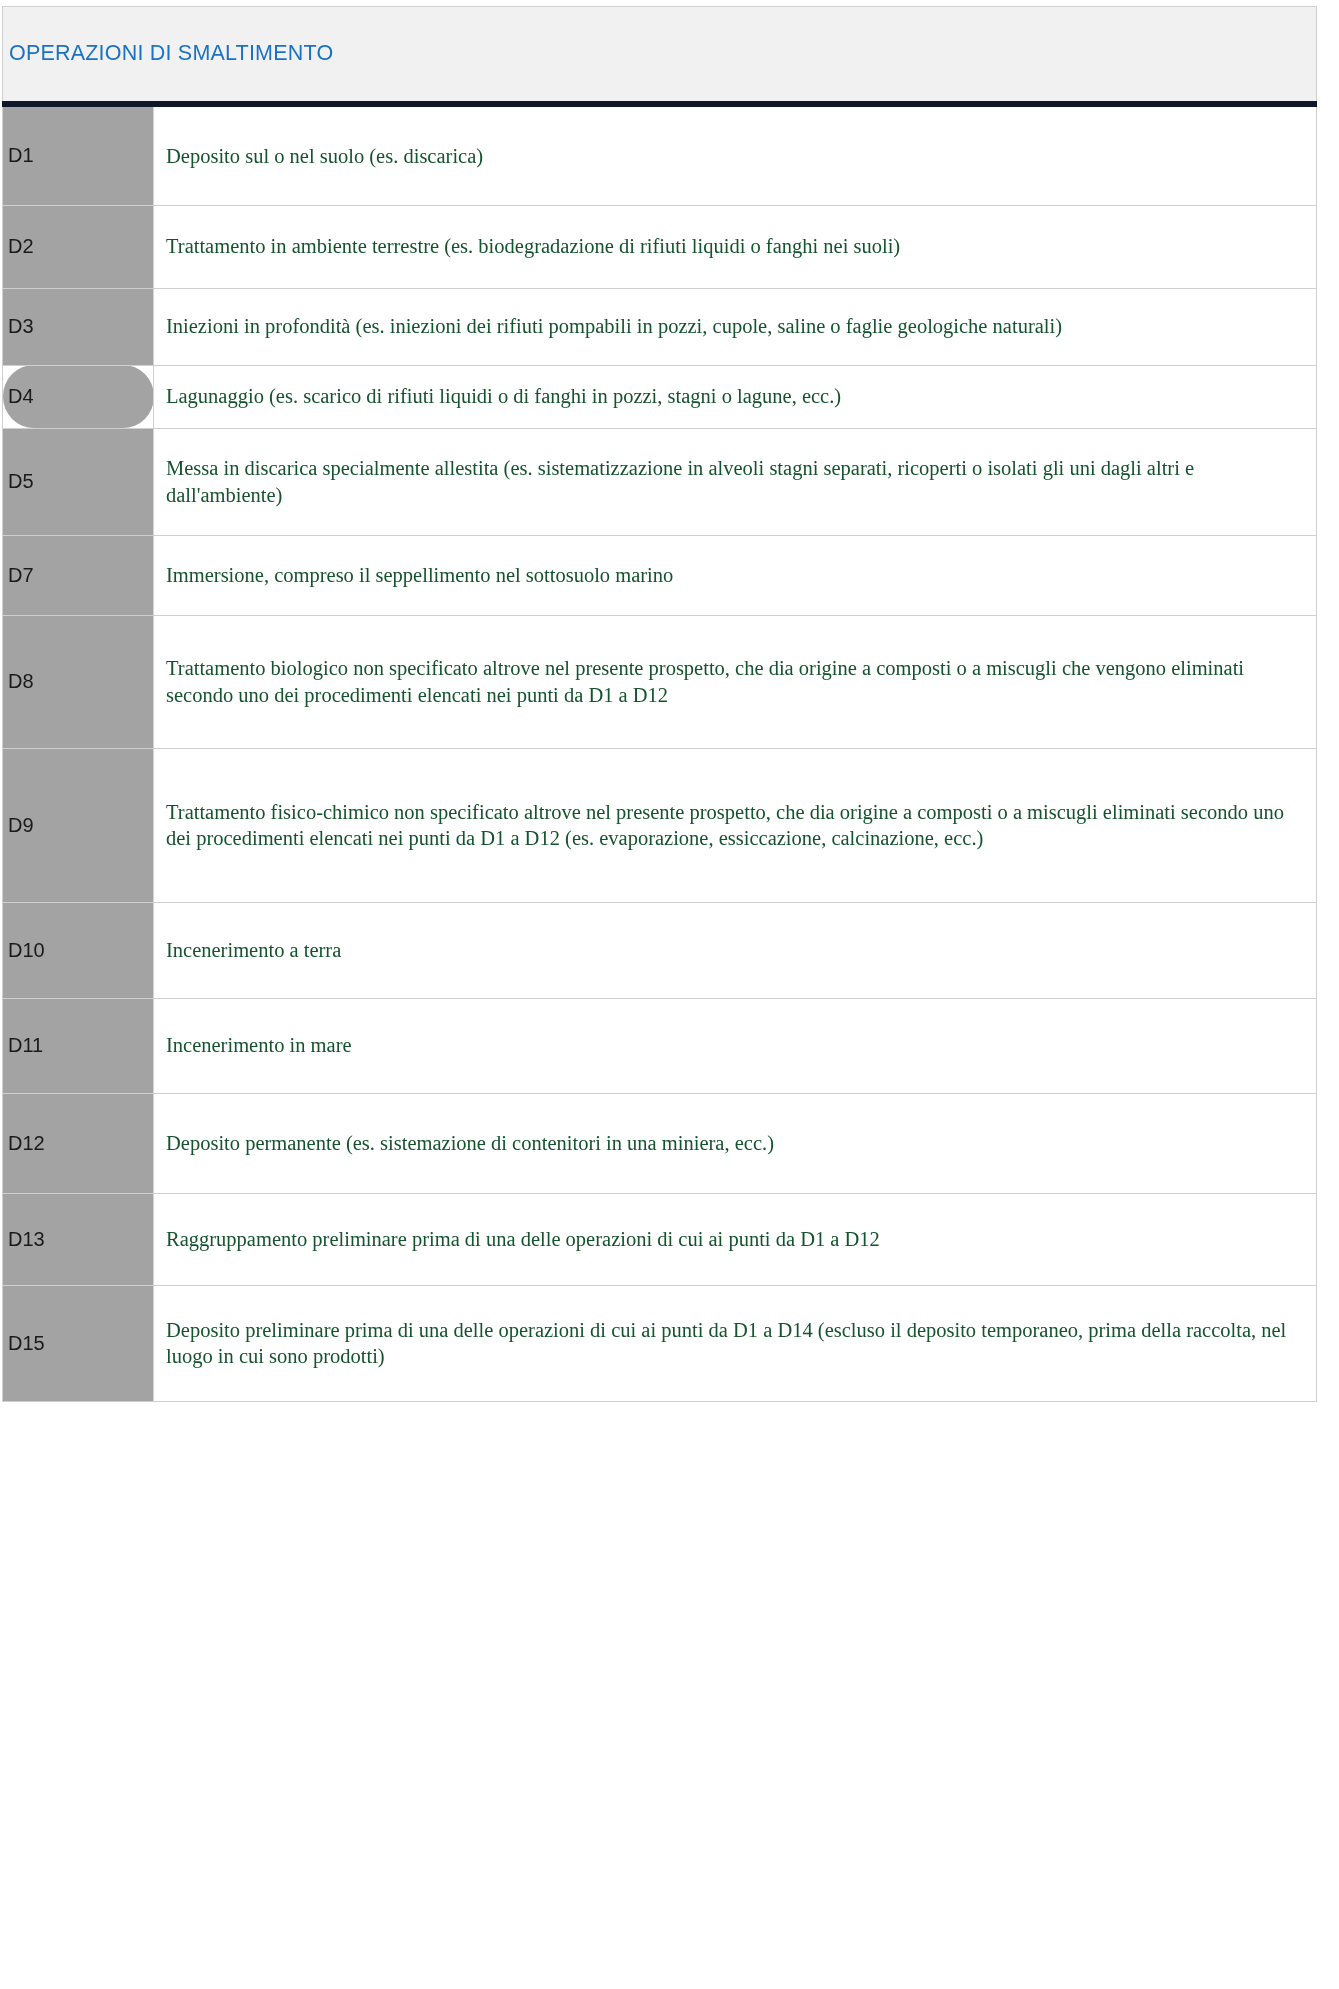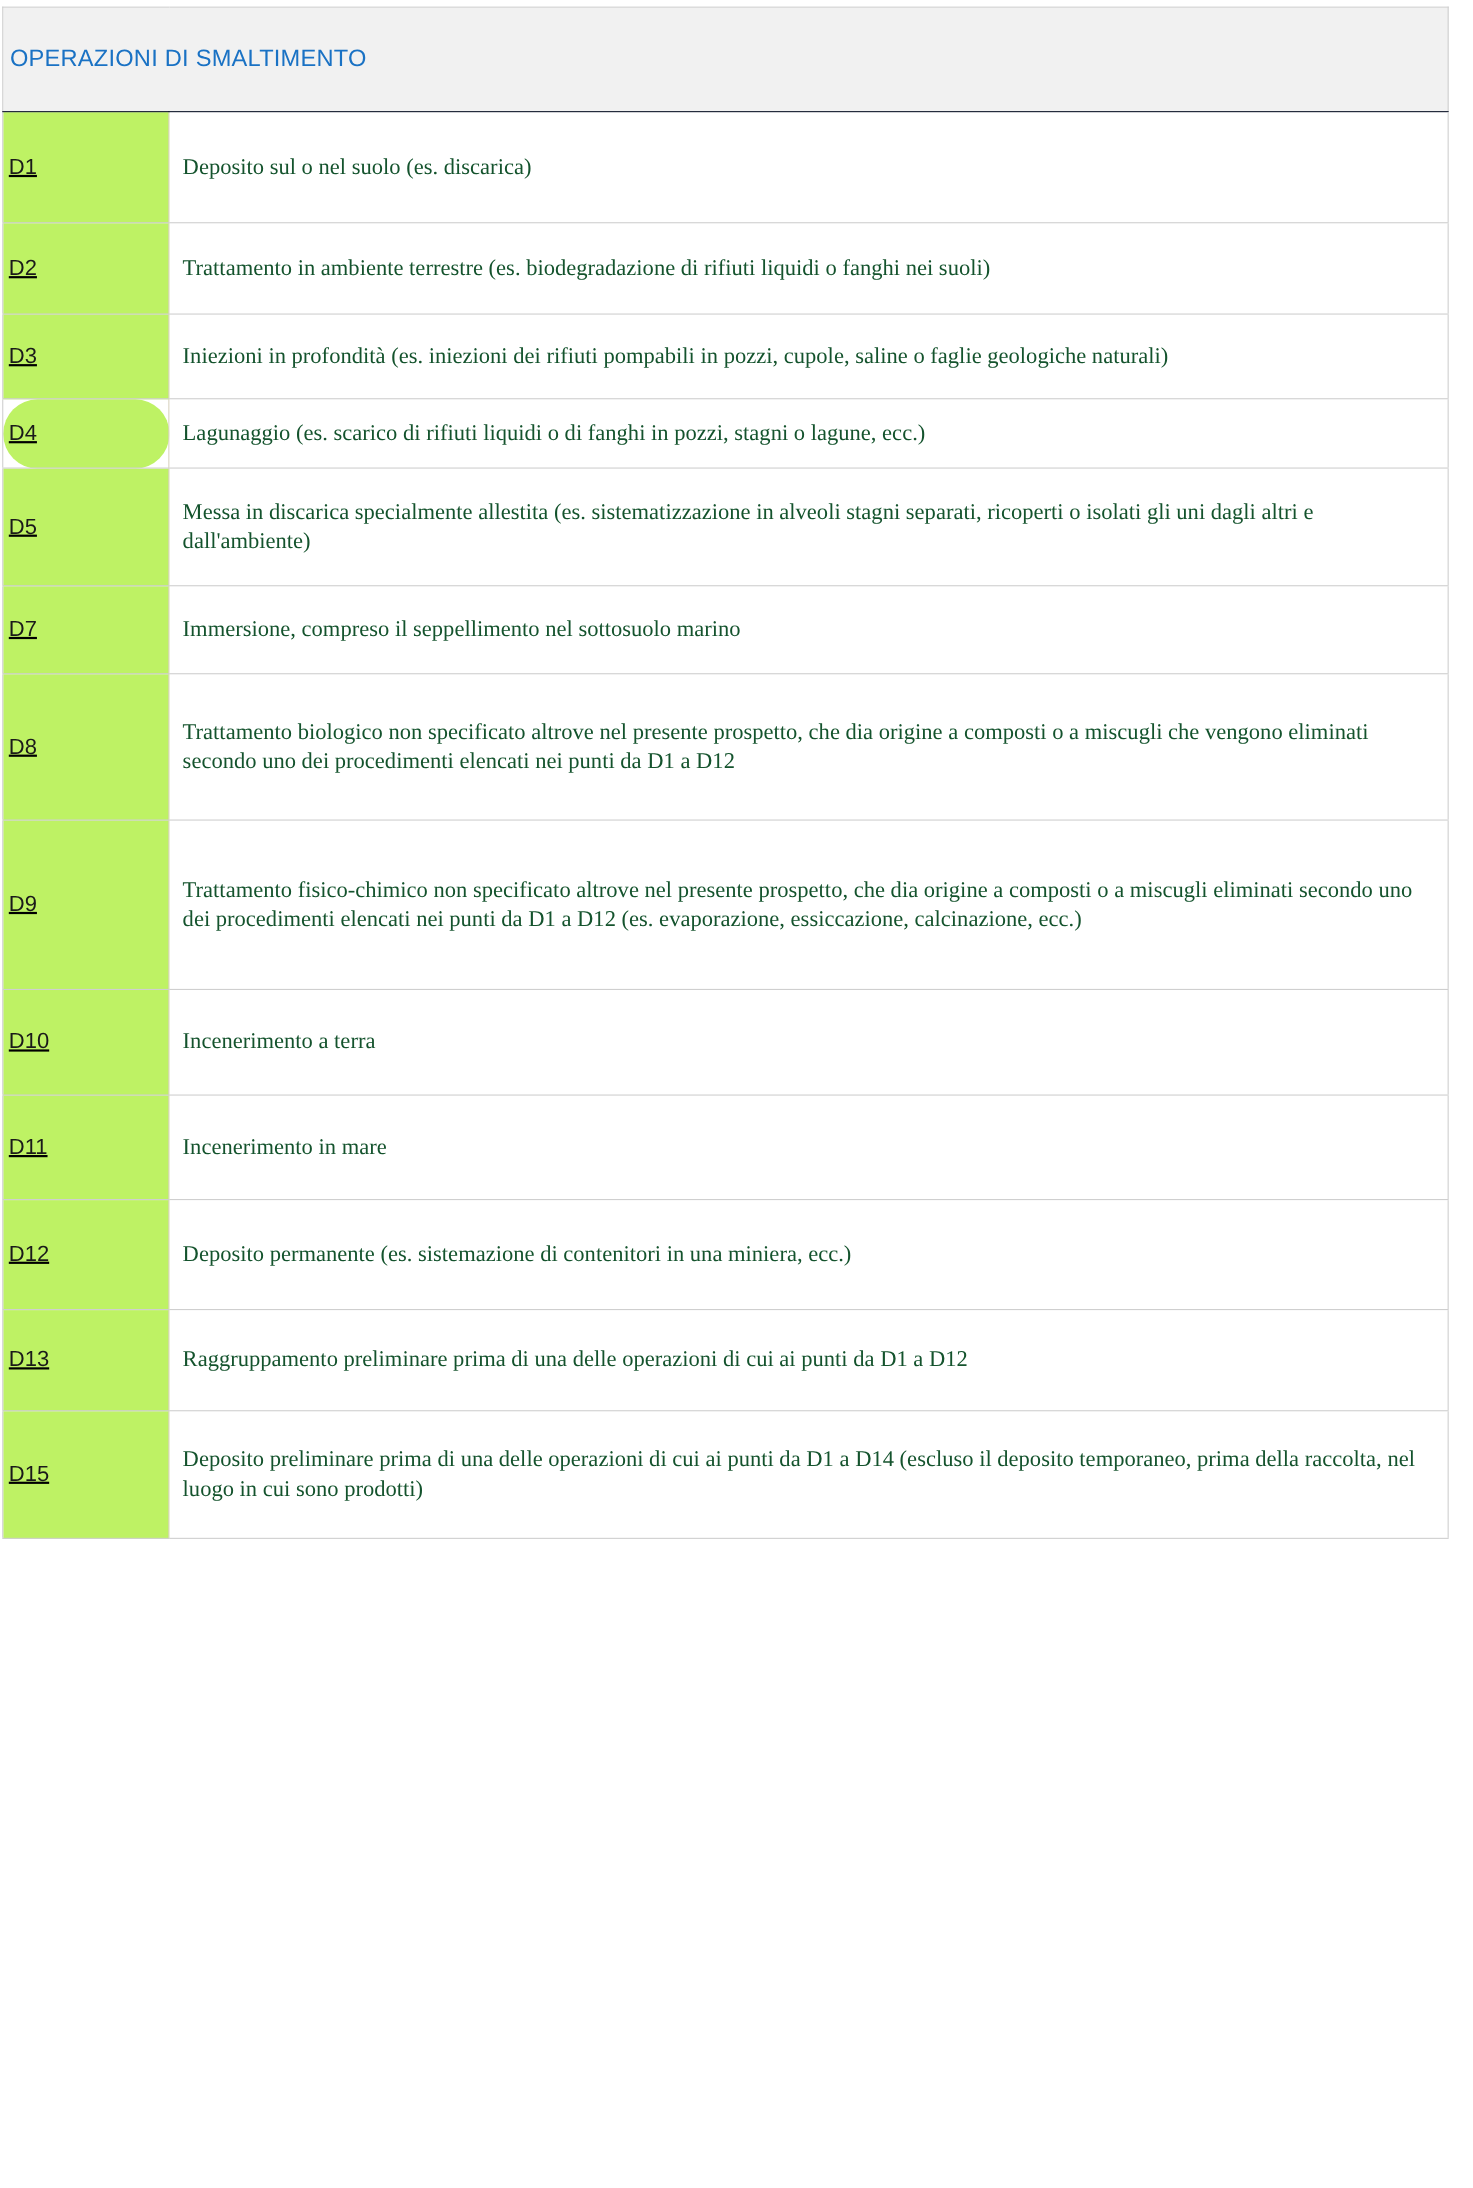--- a/index.html
+++ b/index.html
@@ -26,45 +26,44 @@
     border-collapse: collapse;
     table-layout: fixed;
     border-top: 1px solid #cfcfcf;
     border-left: 1px solid #cfcfcf;
     border-right: 1px solid #cfcfcf;
   }
 
   
   tr.header-row td {
     background: #f1f1f1;
-    border-bottom: 1px solid #0f172a;
+    border-bottom: 6px solid #0f172a;
     padding: 0;
     height: 94px;
     vertical-align: middle;
   }
   .header-title {
     color: #1a72c4;
     font-size: 21.5px;
     letter-spacing: 0.2px;
     padding-left: 6px;
     line-height: 1.1;
     white-space: nowrap;
     font-family: "Liberation Sans", sans-serif;
   }
 
   
   td.code-cell {
     width: 151px;
-    background: #bef264;
+    background: #a3a3a3;
     border-right: 1px solid #d9d3c0;
     border-bottom: 1px solid #cfcfcf;
     vertical-align: middle;
     padding: 0 0 0 5px;
     box-sizing: border-box;
-    text-decoration: underline;
   }
   td.desc-cell {
     background: #ffffff;
     border-bottom: 1px solid #cfcfcf;
     vertical-align: middle;
     padding: 0 14px 0 12px;
     box-sizing: border-box;
   }
 
   .code-text {

